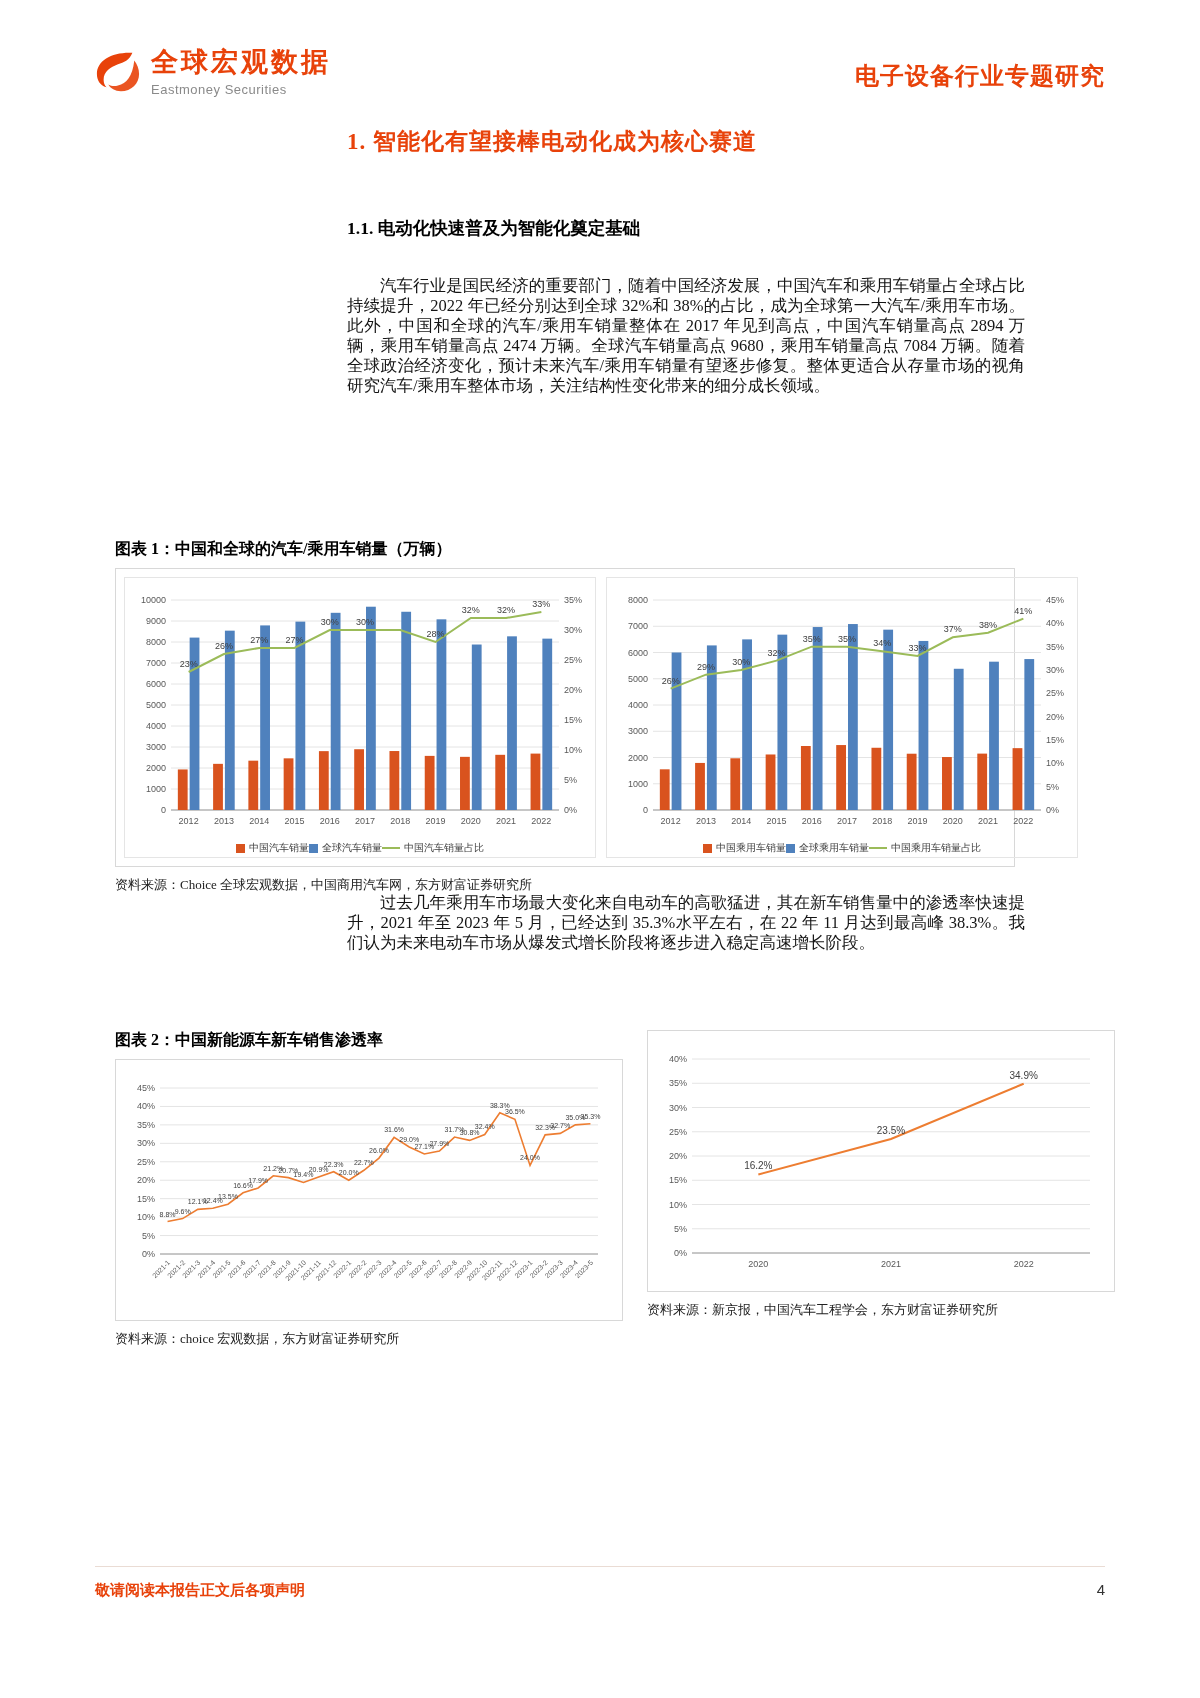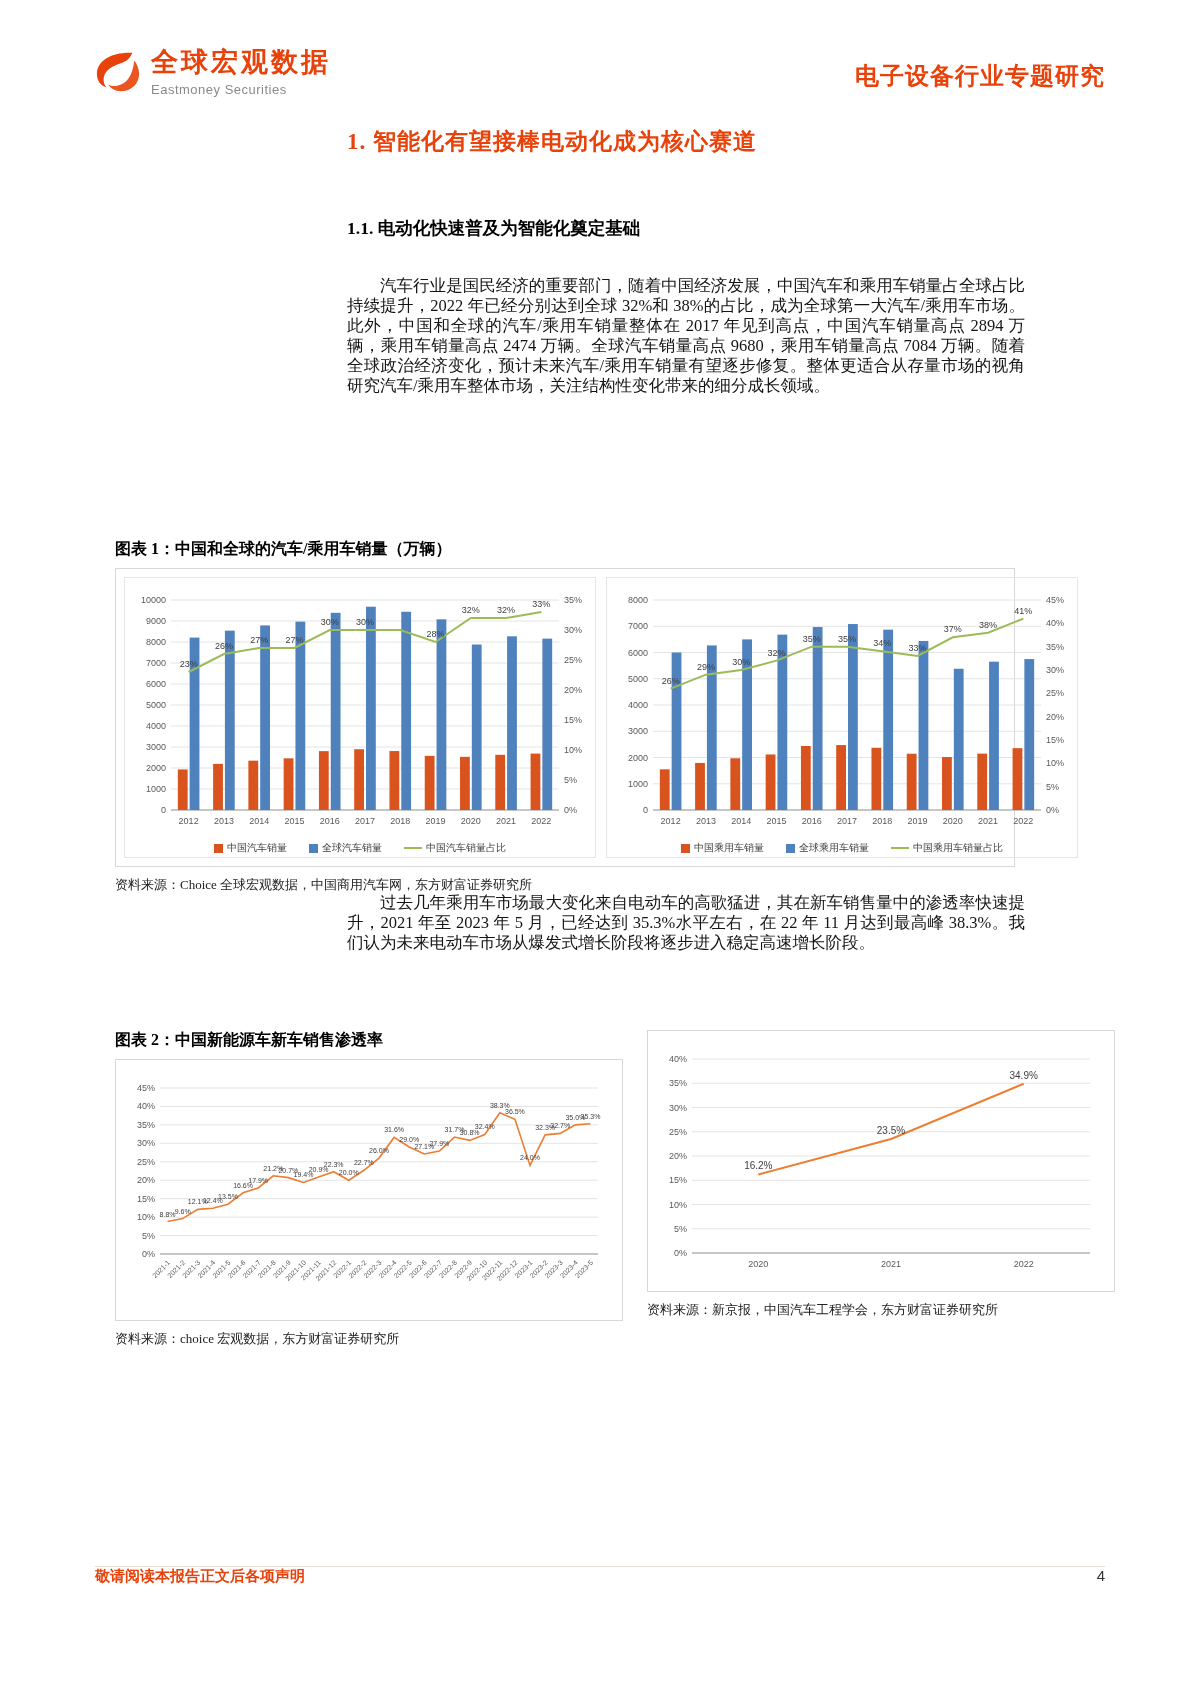--- a/index.html
+++ b/index.html
@@ -35,29 +35,29 @@
   .chart-box{flex:1;border:1px solid #e5e5e5;padding:4px 2px 2px;}
   .chart-box.noborder{border:none;padding:2px;}
   .fig-source{margin-top:9px;font-size:13px;font-weight:normal;color:#222;
               font-family:"Liberation Serif",serif;}
   .fig1{position:absolute;left:115px;top:503px;width:900px;margin-top:36px;}
   .figrow{position:absolute;left:115px;top:1030px;width:1120px;display:flex;gap:24px;}
   .figcol-left{width:508px;}
   .figcol-right{width:468px;}
   .figcol-left .fig-frame,.figcol-right .fig-frame{display:block;}
 
-  .chart-legend{display:flex;justify-content:center;gap:22px;margin-top:3px;font-size:10px;
+  .chart-legend{display:flex;justify-content:center;margin-top:3px;font-size:10px;
                 color:#404040;align-items:center;}
   .legend-item{display:flex;align-items:center;gap:4px;}
   .legend-swatch{width:9px;height:9px;display:inline-block;}
   .legend-line{width:18px;height:2.5px;display:inline-block;}
 
   
   .footer{position:absolute;left:95px;top:1566px;width:1010px;border-top:1px solid #eadcd4;
-          display:flex;justify-content:space-between;align-items:flex-start;}
+          padding-top:14px;display:flex;justify-content:space-between;align-items:flex-start;}
   .footer-disclaimer{color:#E8420A;font-weight:bold;font-size:15px;
                      font-family:"Liberation Serif",serif;}
   .footer-page{font-size:15px;color:#333;}
 </style>
 </head>
 <body>
 
 <div class="page">
 
   <div class="header">

